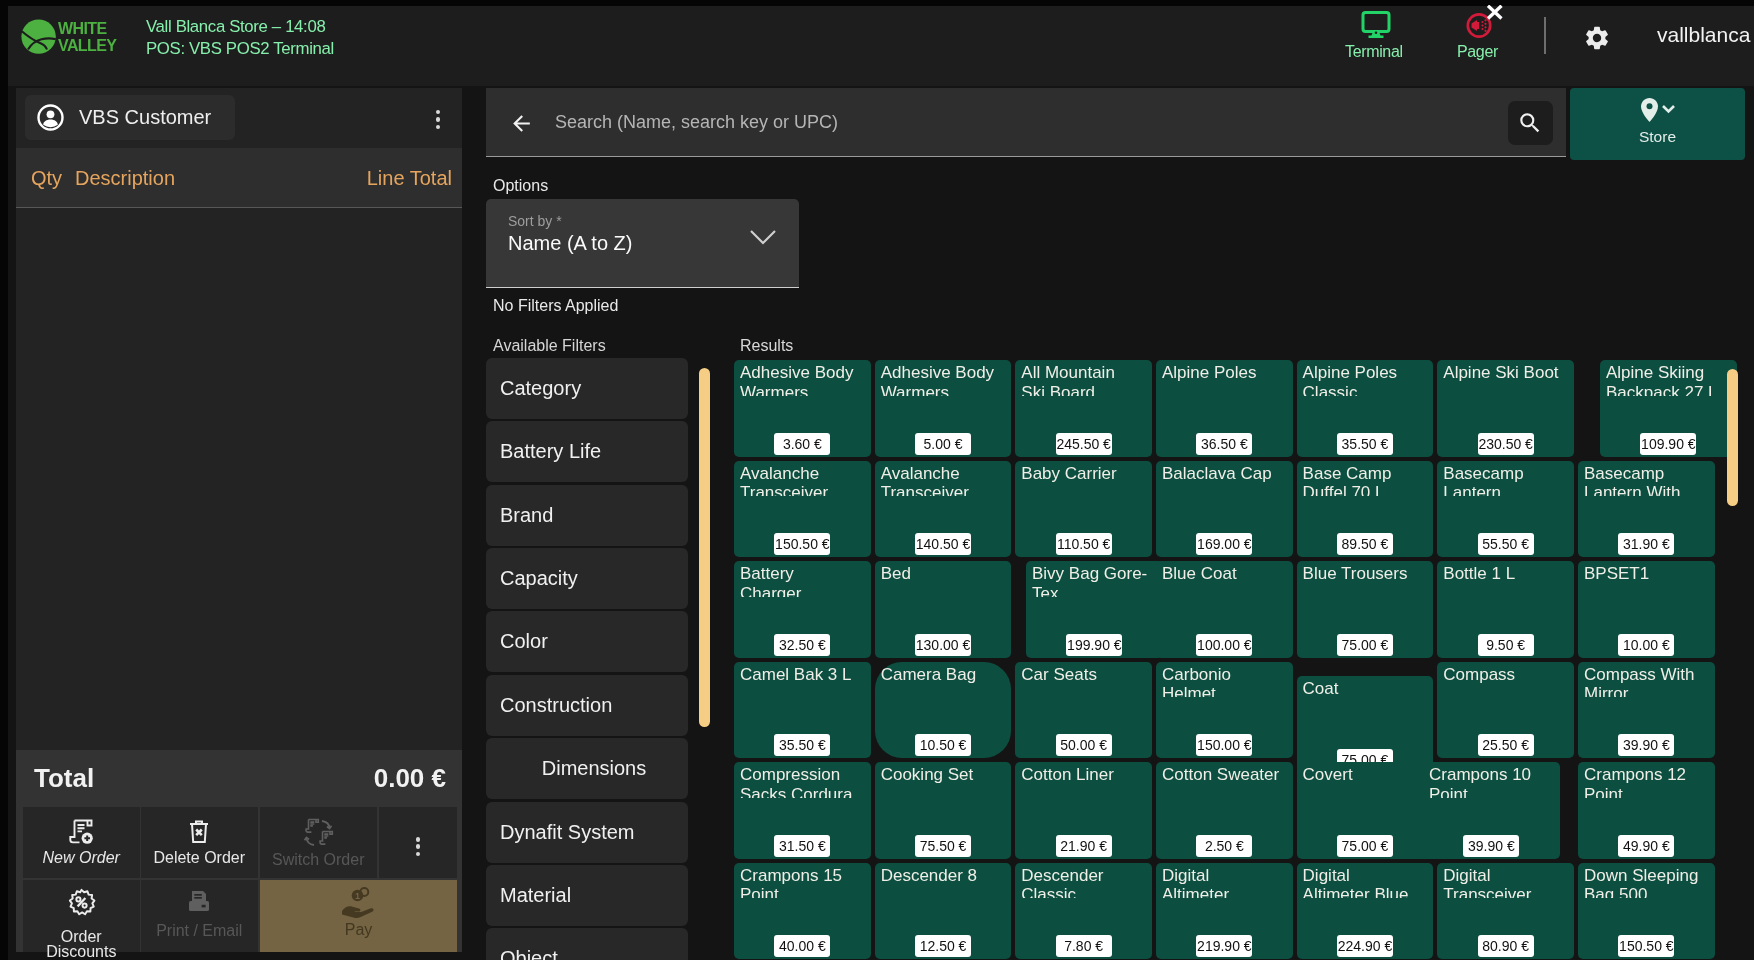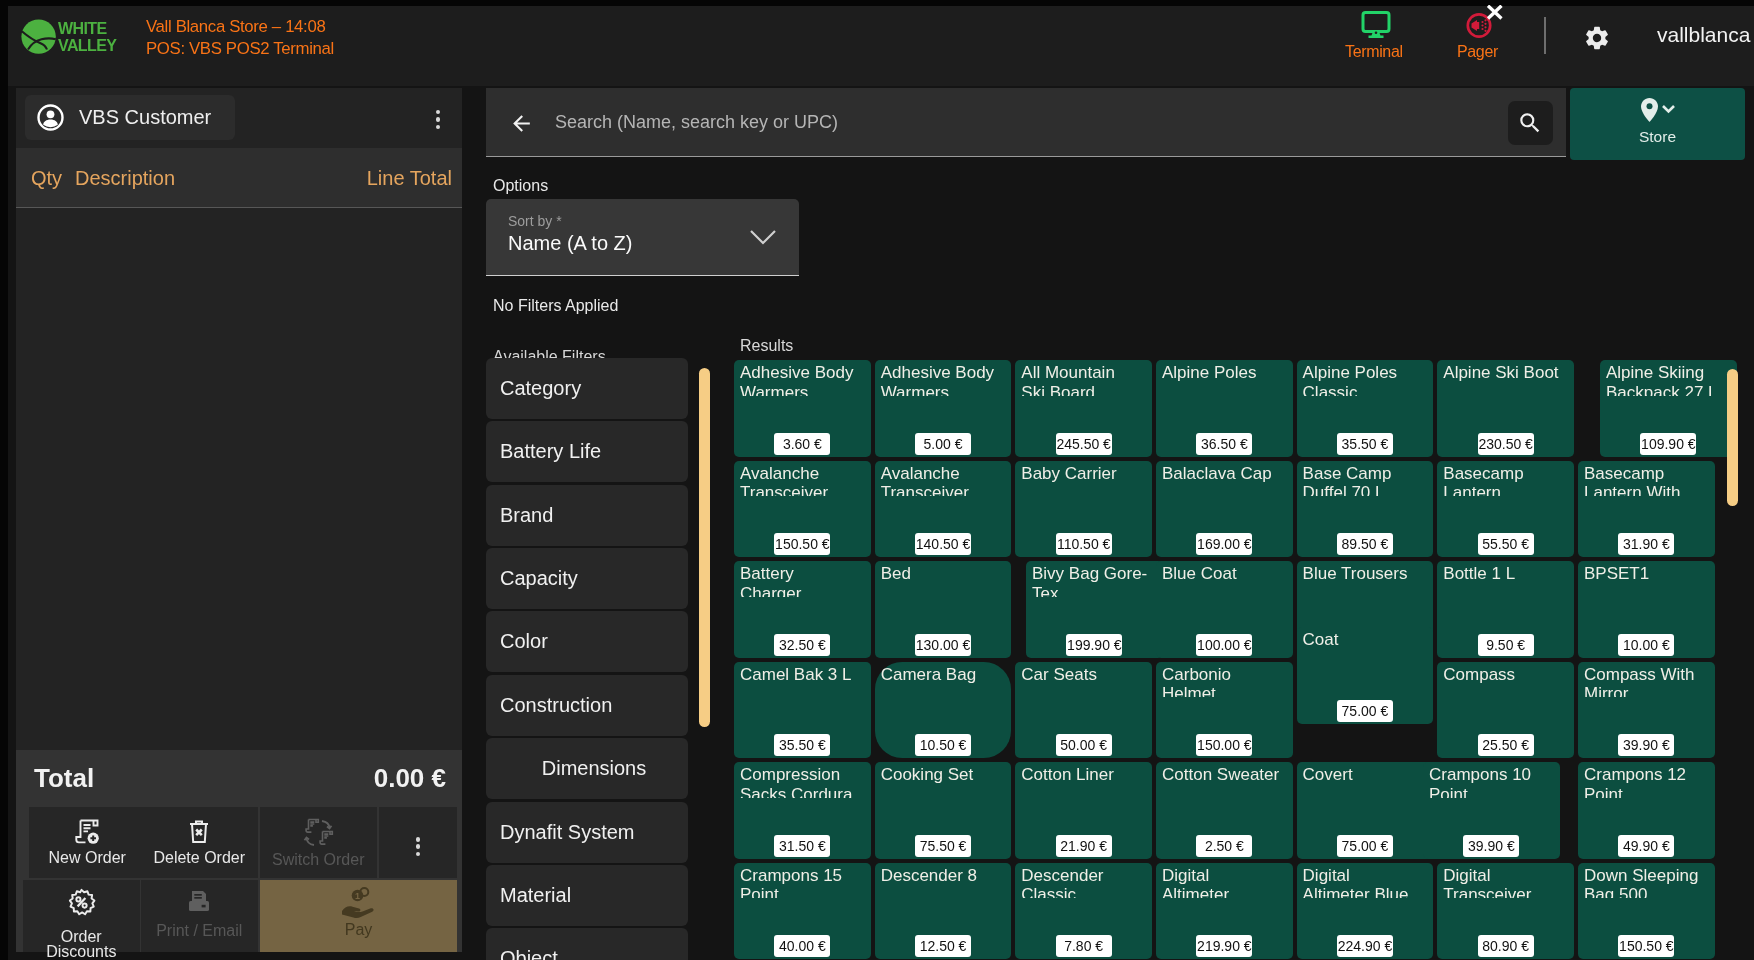--- a/index.html
+++ b/index.html
@@ -1,37 +1,37 @@
 <!DOCTYPE html>
 <html><head><meta charset="utf-8">
 <style>
 *{margin:0;padding:0;box-sizing:border-box;}
 html,body{width:1754px;height:960px;overflow:hidden;background:#141414;
   font-family:"Liberation Sans",sans-serif;}
 .abs{position:absolute;}
 #topstrip{position:absolute;left:0;top:0;width:1754px;height:6px;background:#050505;}
 #leftstrip{position:absolute;left:0;top:0;width:8px;height:960px;background:#050505;}
 #header{position:absolute;left:8px;top:6px;width:1746px;height:80px;background:#1d1d1d;}
-.hdrtxt{position:absolute;color:#f97316;font-size:16.8px;letter-spacing:-0.35px;}
+.hdrtxt{position:absolute;color:#86efac;font-size:16.8px;letter-spacing:-0.35px;}
 
 #panel{position:absolute;left:16px;top:88px;width:446px;height:699px;background:#232323;}
 #vbsbtn{position:absolute;left:9px;top:7px;width:210px;height:45px;background:#2c2c2c;
   border-radius:6px;color:#efefef;font-size:20px;line-height:45px;}
 #qhdr{position:absolute;left:0;top:60px;width:446px;height:60px;background:#2e2e2e;
   border-bottom:1px solid #575757;color:#e5a55e;font-size:20px;}
 #totals{position:absolute;left:0;top:662px;width:446px;height:202px;background:#333333;}
 .btn{position:absolute;background:#262626;color:#e8e8e8;font-size:16px;text-align:center;}
 .btn.dis{color:#575757;}
 #paybtn{position:absolute;background:#756443;color:#42381f;text-align:center;font-size:19px;}
 
 #searchbar{position:absolute;left:486px;top:88px;width:1080px;height:69px;background:#2e2e2e;
   border-bottom:1px solid #9a9a9a;}
 #sicon{position:absolute;left:1508px;top:101px;width:45px;height:44px;background:#1d1d1d;border-radius:7px;}
 #storebtn{position:absolute;left:1570px;top:88px;width:175px;height:72px;background:#0d5045;border-radius:4px;}
-#sortbox{position:absolute;left:486px;top:199px;width:313px;height:77px;background:#373737;
+#sortbox{position:absolute;left:486px;top:199px;width:313px;height:89px;background:#373737;
   border-radius:5px 5px 0 0;border-bottom:1px solid #cfcfcf;}
 .fi{position:absolute;left:486px;width:202px;height:61px;background:#282828;border-radius:6px;
   color:#f0f0f0;font-size:20px;line-height:61px;padding-left:14px;}
 #fscroll{position:absolute;left:699px;top:368px;width:11px;height:359px;background:#f6cd85;border-radius:6px;}
 #rscroll{position:absolute;left:1727px;top:369px;width:11px;height:137px;background:#f6cd85;border-radius:6px;}
 .tile{position:absolute;width:136.7px;height:96.5px;background:#0c4e40;border-radius:5px;}
 .tt{padding:3px 6px 0 6px;font-size:17px;line-height:19.5px;color:#f0efe7;height:35.5px;overflow:hidden;}
 .pr{position:absolute;bottom:2px;left:50%;transform:translateX(-50%);width:56px;height:22px;
   background:#fff;border-radius:3px;color:#111;font-size:14px;line-height:22px;text-align:center;white-space:nowrap;}
 .lbl{position:absolute;color:#e9e9e9;font-size:16px;}
@@ -100,21 +100,21 @@
   </div>
   <div id="qhdr">
     <span class="abs" style="left:15px;top:19px;">Qty</span>
     <span class="abs" style="left:59px;top:19px;">Description</span>
     <span class="abs" style="right:10px;top:19px;">Line Total</span>
   </div>
   <div id="totals">
     <div class="abs" style="left:18px;top:13px;color:#f2f2f2;font-size:26px;font-weight:bold;">Total</div>
     <div class="abs" style="right:16px;top:13px;color:#f2f2f2;font-size:26px;font-weight:bold;">0.00&nbsp;€</div>
 
-    <div class="btn" style="left:13px;top:57px;width:116.5px;height:71px;">
+    <div class="btn" style="left:7px;top:57px;width:116.5px;height:71px;font-style:italic;">
       <svg class="ic" width="30" height="30" viewBox="0 0 30 30" fill="none" stroke="#ececec" stroke-width="1.9">
         <path d="M8.5 3.5 h13 v5 h4 v-5 h-4 M8.5 3.5 v16.5 h-4.2 v2.8 a2.6 2.6 0 0 0 2.6 2.6 h6.6"></path>
         <path d="M11.5 8h7 M11.5 11.2h7 M11.5 14.4h4.5"></path>
         <circle cx="21.2" cy="21.2" r="5.6" fill="#ececec" stroke="none"></circle>
         <path d="M21.2 18.4 v5.6 M18.4 21.2 h5.6" stroke="#262626" stroke-width="2"></path>
       </svg>
       <div class="bl">New Order</div>
       </div>
     <div class="btn" style="left:125px;top:57px;width:116.5px;height:71px;">
       <svg class="ic" width="30" height="30" viewBox="0 0 30 30" fill="none" stroke="#ececec" stroke-width="2">
@@ -197,21 +197,21 @@
 </div>
 <div class="lbl" style="left:493px;top:177px;">Options</div>
 <div id="sortbox">
   <div class="abs" style="left:22px;top:14px;color:#9d9d9d;font-size:14px;">Sort by *</div>
   <div class="abs" style="left:22px;top:33px;color:#fafafa;font-size:20px;">Name (A to Z)</div>
   <svg class="abs" style="left:263px;top:30px;" width="28" height="18" viewBox="0 0 28 18">
     <path d="M2 2 l12 12 L26 2" stroke="#cfcfcf" stroke-width="2.2" fill="none"></path>
   </svg>
 </div>
 <div class="lbl" style="left:493px;top:297px;">No Filters Applied</div>
-<div class="lbl" style="left:493px;top:348px;color:#d6d6d6;">Available Filters</div>
+<div class="lbl" style="left:493px;top:337px;color:#d6d6d6;">Available Filters</div>
 <div class="fi" style="top:358.0px;">Category</div>
 <div class="fi" style="top:421.4px;">Battery Life</div>
 <div class="fi" style="top:484.7px;">Brand</div>
 <div class="fi" style="top:548.0px;">Capacity</div>
 <div class="fi" style="top:611.4px;">Color</div>
 <div class="fi" style="top:674.8px;">Construction</div>
 <div class="fi" style="top:738.1px;text-align:center;">Dimensions</div>
 <div class="fi" style="top:801.5px;">Dynafit System</div>
 <div class="fi" style="top:864.8px;">Material</div>
 <div class="fi" style="top:928.1px;">Object</div>
@@ -310,21 +310,21 @@
     <div class="pr">10.50 €</div>
   </div>
 <div class="tile" style="left:1015.3px;top:661.5px;">
     <div class="tt">Car Seats</div>
     <div class="pr">50.00 €</div>
   </div>
 <div class="tile" style="left:1156.0px;top:661.5px;">
     <div class="tt">Carbonio<br>Helmet</div>
     <div class="pr">150.00 €</div>
   </div>
-<div class="tile" style="left:1296.6px;top:627px;">
+<div class="tile" style="left:1296.6px;top:676px;">
     <div class="tt">Coat</div>
     <div class="pr">75.00 €</div>
   </div>
 <div class="tile" style="left:1437.3px;top:661.5px;">
     <div class="tt">Compass</div>
     <div class="pr">25.50 €</div>
   </div>
 <div class="tile" style="left:1578.0px;top:661.5px;">
     <div class="tt">Compass With<br>Mirror</div>
     <div class="pr">39.90 €</div>

